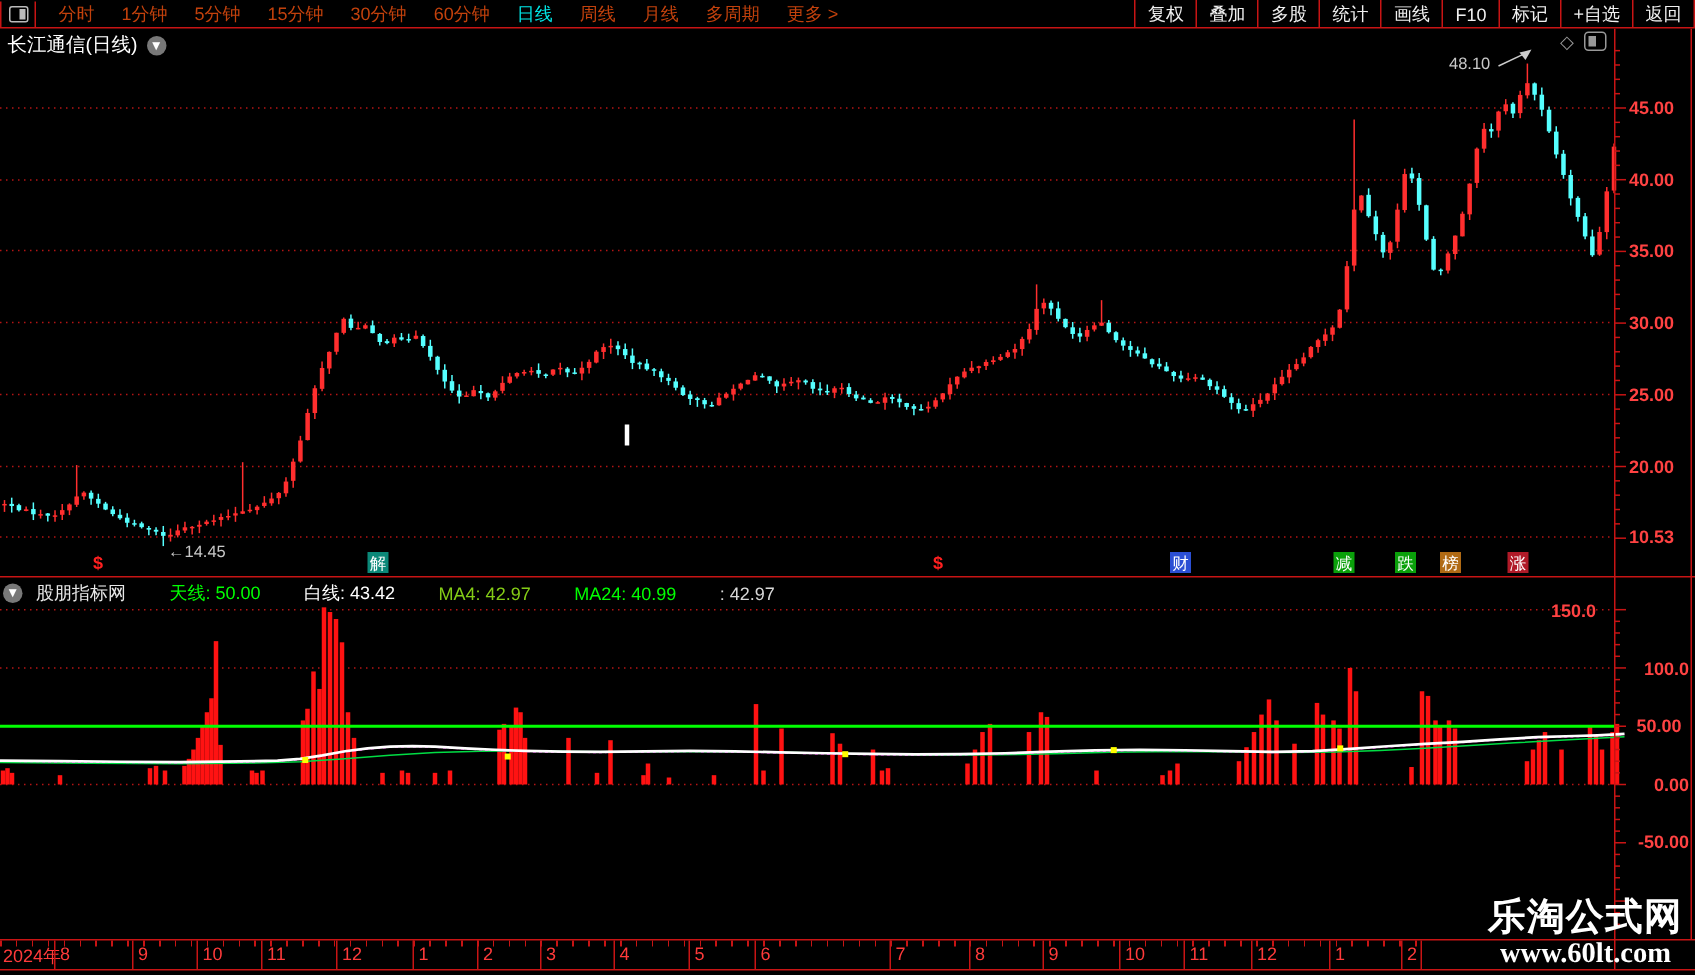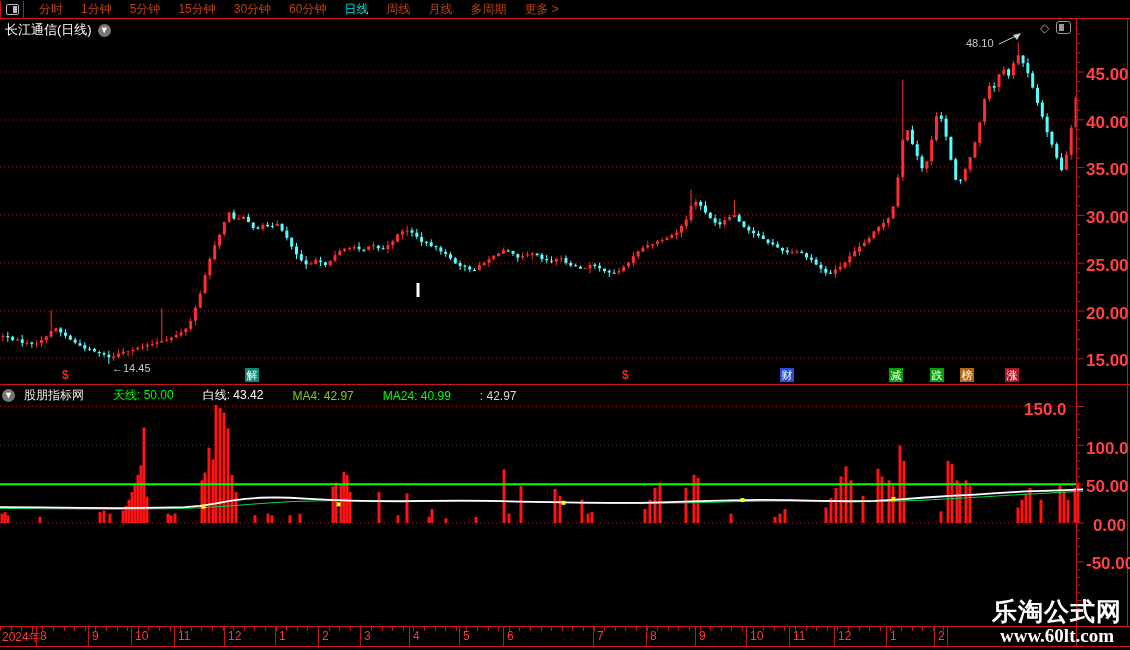--- a/index.html
+++ b/index.html
@@ -17,21 +17,21 @@
   .menu-item.active{color:#00e5e5;}
   #topbtns{margin-left:auto;display:flex;align-items:stretch;height:18px;}
   .top-btn{color:#f0f0f0;font-size:12px;padding:1px 8px 0 8px;border-left:1px solid #c81414;white-space:nowrap;
     display:flex;align-items:center;}
   .top-btn:last-child{border-right:1px solid #c81414;}
   
   .overlay{position:absolute;z-index:4;}
   #chart-title{left:5px;top:21px;color:#fff;font-size:13px;display:flex;align-items:center;gap:6px;}
   .chev-circle{width:13px;height:13px;border-radius:50%;background:#787878;color:#fff;font-size:9px;
     display:inline-flex;align-items:center;justify-content:center;line-height:1;}
-  .ax-label{position:absolute;width:44px;text-align:left;color:#ff4242;font-size:17px;font-weight:bold;z-index:4;}
+  .ax-label{position:absolute;width:44px;text-align:left;color:#ff4242;font-size:12px;font-weight:bold;z-index:4;}
   #legend-row{left:2px;top:387px;display:flex;align-items:center;gap:9px;font-size:12px;white-space:nowrap;}
   #legend-row .src{color:#e8e8e8;text-align:right;}
   .legend-item{font-weight:normal;margin-left:20px;}
   .badge{position:absolute;width:14px;height:14px;color:#fff;font-size:11px;display:flex;align-items:center;
     justify-content:center;z-index:4;}
   .dollar{position:absolute;color:#ff2020;font-size:12px;font-weight:bold;z-index:4;}
   .annot{position:absolute;color:#c8c8c8;font-size:11px;z-index:4;}
   #corner-icons{left:1040px;top:21px;display:flex;align-items:center;gap:7px;color:#999;}
   #icon-diamond{font-size:12px;line-height:1;}
   #icon-page{width:13px;height:11px;border:1px solid #999;border-radius:3px;position:relative;}
@@ -711,20 +711,31 @@
         <span class="menu-item">5分钟</span>
         <span class="menu-item">15分钟</span>
         <span class="menu-item">30分钟</span>
         <span class="menu-item">60分钟</span>
         <span class="menu-item active">日线</span>
         <span class="menu-item">周线</span>
         <span class="menu-item">月线</span>
         <span class="menu-item">多周期</span>
         <span class="menu-item">更多 &gt;</span>
       </div>
+    <div id="topbtns">
+        <span class="top-btn">复权</span>
+        <span class="top-btn">叠加</span>
+        <span class="top-btn">多股</span>
+        <span class="top-btn">统计</span>
+        <span class="top-btn">画线</span>
+        <span class="top-btn">F10</span>
+        <span class="top-btn">标记</span>
+        <span class="top-btn">+自选</span>
+        <span class="top-btn">返回</span>
+      </div>
   </div>
 
   <div id="chart-title" class="overlay">
     <span>长江通信(日线)</span>
     <span class="chev-circle">▼</span>
   </div>
 
   <div id="corner-icons" class="overlay">
     <span id="icon-diamond">◇</span>
     <span id="icon-page"></span>
@@ -733,21 +744,21 @@
   <div class="annot" id="high-annot" style="left:966px;top:37px;">48.10</div>
   <div class="annot" id="low-annot" style="left:112px;top:362px;">←14.45</div>
 
   <div id="price-axis">
       <div class="ax-label" style="left: 1086px; top: 65px;">45.00</div>
       <div class="ax-label" style="left: 1086px; top: 113px;">40.00</div>
       <div class="ax-label" style="left: 1086px; top: 160px;">35.00</div>
       <div class="ax-label" style="left: 1086px; top: 208px;">30.00</div>
       <div class="ax-label" style="left: 1086px; top: 256px;">25.00</div>
       <div class="ax-label" style="left: 1086px; top: 304px;">20.00</div>
-      <div class="ax-label" style="left: 1086px; top: 351px;">15.00</div>
+      <div class="ax-label" style="left: 1086px; top: 351px;">10.53</div>
     </div>
   <div id="marker-row">
       <div class="dollar" style="left: 62px; top: 368px;">$</div>
       <div class="dollar" style="left: 622px; top: 368px;">$</div>
       <div class="badge" style="left: 245px; top: 368px; background: rgb(11, 136, 120);">解</div>
       <div class="badge" style="left: 780px; top: 368px; background: rgb(43, 79, 212);">财</div>
       <div class="badge" style="left: 889px; top: 368px; background: rgb(10, 160, 10);">减</div>
       <div class="badge" style="left: 930px; top: 368px; background: rgb(10, 160, 10);">跌</div>
       <div class="badge" style="left: 960px; top: 368px; background: rgb(176, 106, 20);">榜</div>
       <div class="badge" style="left: 1005px; top: 368px; background: rgb(176, 26, 40);">涨</div>

